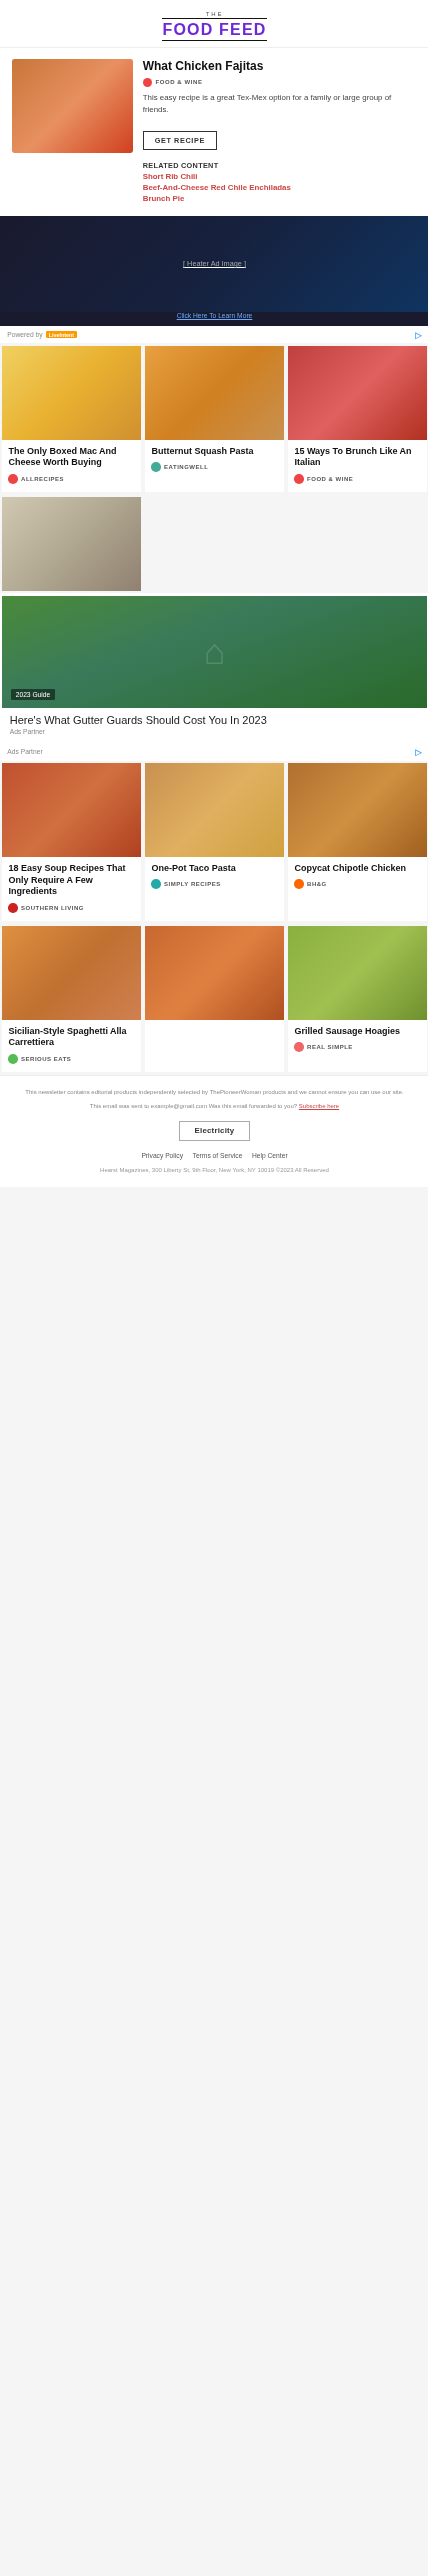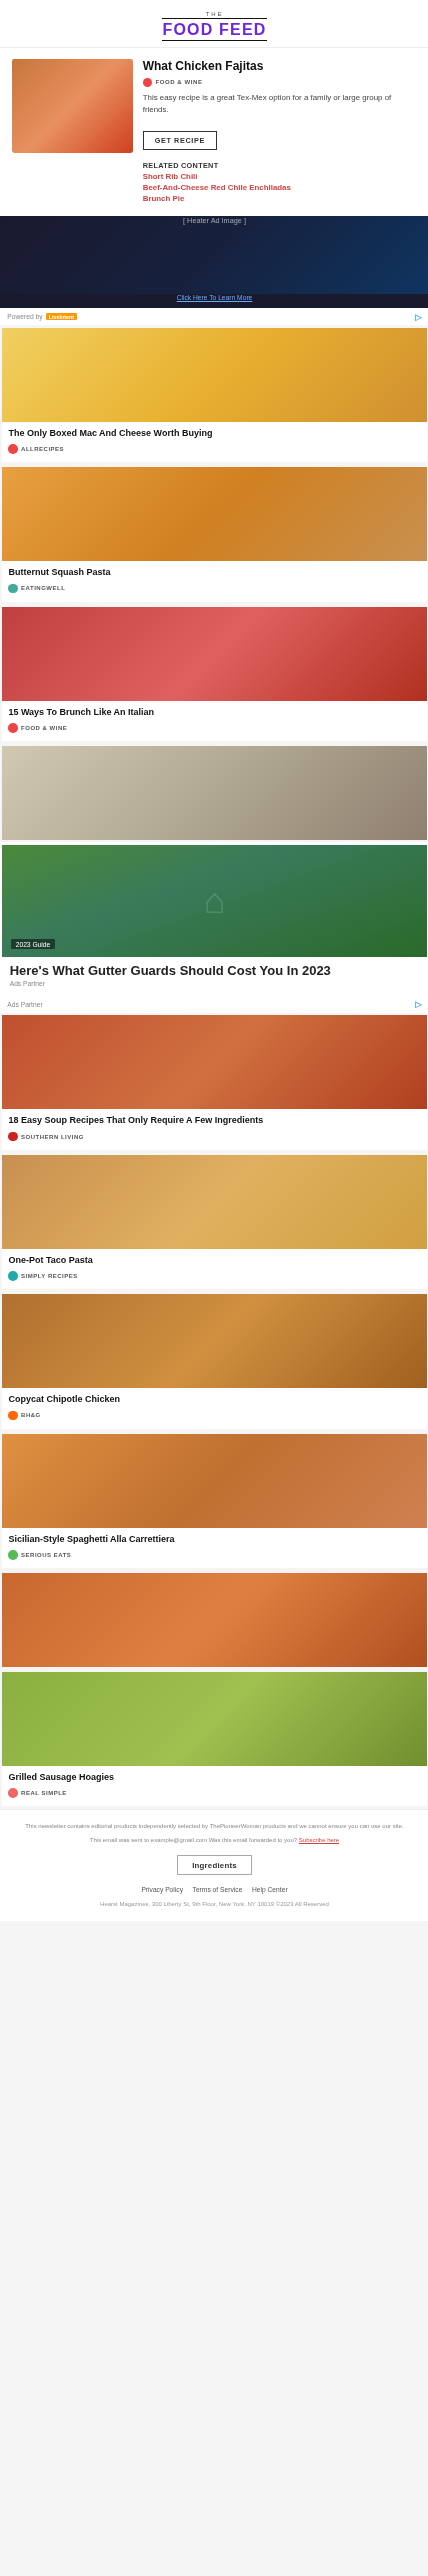--- a/index.html
+++ b/index.html
@@ -168,46 +168,48 @@
 
     
     .ad-heater {
       background: #1a1a2e;
       text-align: center;
       padding: 0 0 7.3px;
       margin-bottom: 0;
     }
     .heater-image-placeholder {
       width: 100%;
-      height: 78px;
+      height: 96px;
       background: linear-gradient(135deg, #1a1a2e, #3a3a6e, #1a1a2e);
       display: flex;
+      align-items: center;
       justify-content: center;
       color: #fff;
       font-size: 7.9px;
+      text-decoration: underline;
     }
     .heater-title {
       font-size: 12px;
       font-weight: 800;
       color: #fff;
       margin: 6px 0 2.4px;
       line-height: 1.2;
     }
     .heater-link {
       font-size: 6.7px;
       color: #6af;
       text-decoration: underline;
       cursor: pointer;
       display: block;
     }
 
     
     .cards-grid {
       display: grid;
-      grid-template-columns: 1fr;
+      grid-template-columns: 1fr 1fr 1fr;
       gap: 0;
       padding: 0;
       background: #f5f5f5;
     }
     .card {
       background: #fff;
       margin: 2.4px;
       border-radius: 0;
       overflow: hidden;
     }
@@ -344,22 +346,22 @@
       display: flex;
       align-items: center;
       justify-content: center;
     }
     .house-silhouette {
       color: rgba(255,255,255,0.15);
       font-size: 36px;
       position: absolute;
     }
     .gutter-ad-text {
-      font-size: 13px;
-      font-weight: 700;
+      font-size: 11px;
+      font-weight: 400;
       color: #222;
       padding: 6px 7.3px 2.4px;
     }
     .gutter-ad-sub {
       font-size: 6.7px;
       color: #888;
       padding: 0 7.3px 6px;
     }
   </style>
 </head>
@@ -517,21 +519,21 @@
   </div>
 
   <div class="footer">
     <div class="footer-text">This newsletter contains editorial products independently selected by ThePioneerWoman products and we cannot ensure you can use our site.</div>
     <div class="footer-text">
       <span>This email was sent to example@gmail.com</span>
       <span>Was this email forwarded to you?</span>
       <a href="#" style="color:#c44;">Subscribe here</a>
     </div>
     <div style="margin: 6px 0;">
-      <span class="unsubscribe-btn">Ingredients</span>
+      <span class="unsubscribe-btn">Electricity</span>
     </div>
     <div class="footer-links">
       <a href="#">Privacy Policy</a>
       <a href="#">Terms of Service</a>
       <a href="#">Help Center</a>
     </div>
     <div class="footer-address">Hearst Magazines, 300 Liberty St, 9th Floor, New York, NY 10019 ©2023 All Reserved</div>
   </div>
 
 </div>

